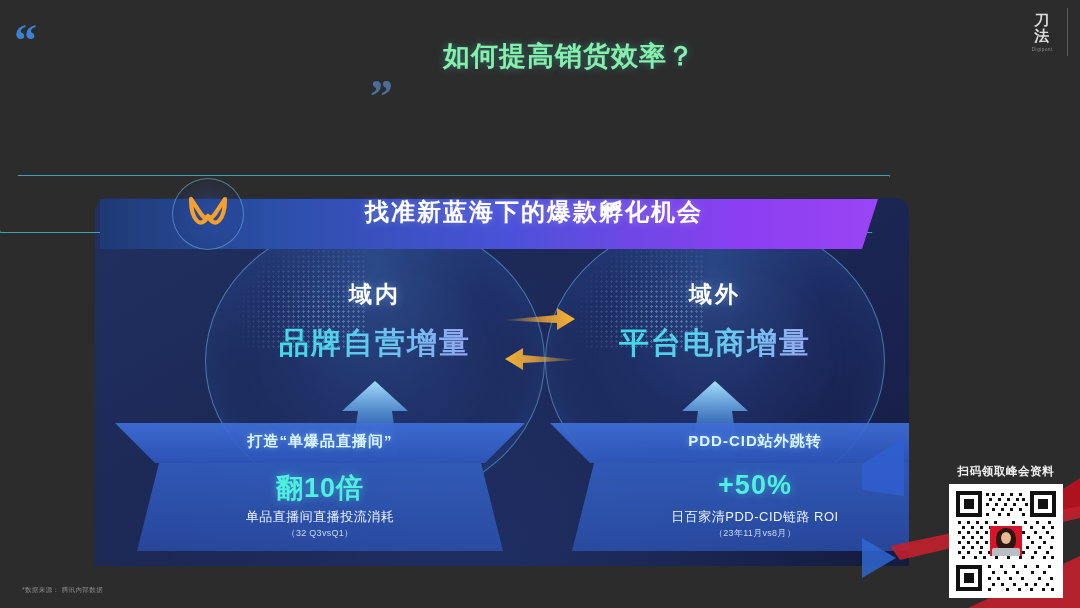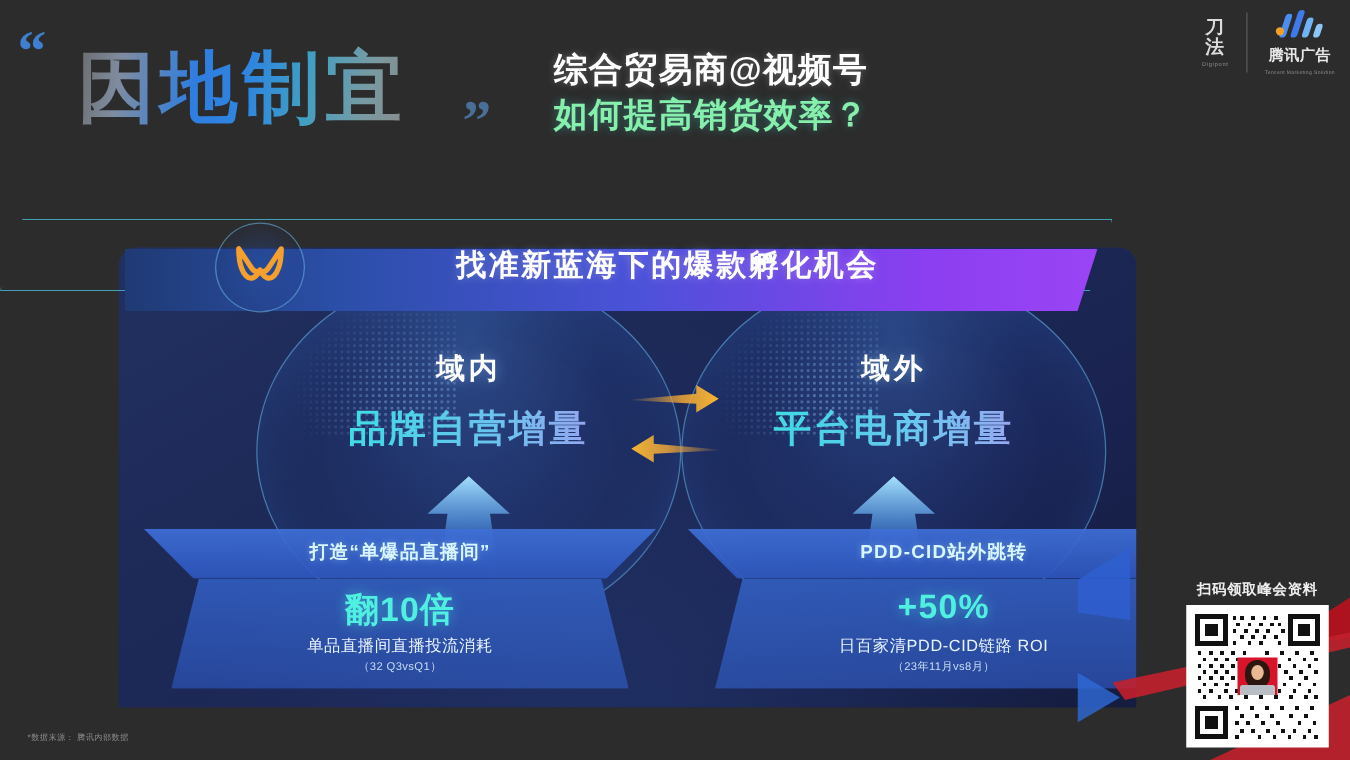--- a/index.html
+++ b/index.html
@@ -184,50 +184,33 @@
   .qr-avatar .hair{ position:absolute; left:6px; top:2px; width:20px; height:22px; background:#2b1610; border-radius:48% 48% 40% 40%; }
   .qr-avatar .face{ position:absolute; left:11px; top:6px; width:10px; height:12px; background:#e9b894; border-radius:50%; }
   .qr-avatar .lap { position:absolute; left:2px; bottom:0; width:28px; height:8px; background:#b9bec4; border-radius:2px 2px 0 0; }
 </style>
 </head>
 <body>
 
 <div class="slide">
 
   <div class="quote-open">“</div>
-  <div class="headline">因地制宜</div>
   <div class="quote-close">”</div>
 
   <div class="title-block">
-    <div class="title-main">综合贸易商@视频号</div>
     <div class="title-sub">如何提高销货效率？</div>
   </div>
 
   <div class="logos">
     <div class="logo-daofa">
       <div class="cn">刀</div>
       <div class="cn">法</div>
       <div class="en">Digipont</div>
     </div>
     <div class="logo-div"></div>
-    <div class="logo-tx">
-      <div class="mark">
-        <svg width="52" height="24" viewBox="0 0 52 24">
-          <g transform="skewX(-18)">
-            <rect x="16" y="3" width="5.4" height="19" rx="2.7" fill="#4a8ef0"></rect>
-            <rect x="25" y="0" width="5.4" height="22" rx="2.7" fill="#3f7ae8"></rect>
-            <rect x="34" y="6" width="5.4" height="16" rx="2.7" fill="#6fb4f6"></rect>
-            <rect x="43" y="11" width="5.4" height="11" rx="2.7" fill="#8cc6f8"></rect>
-          </g>
-          <circle cx="10" cy="17" r="3.3" fill="#f0a02a"></circle>
-        </svg>
-      </div>
-      <div class="cn">腾讯广告</div>
-      <div class="en">Tencent Marketing Solution</div>
-    </div>
   </div>
 
   <svg class="red-shape" style="right:0;bottom:0;width:190px;height:180px;">
     <polygon points="190,50 120,95 190,82" fill="#b4121f" opacity=".95"></polygon>
     <polygon points="0,118 190,78 190,90 10,132" fill="#c2202c" opacity=".9"></polygon>
     <polygon points="78,180 190,128 190,180" fill="#c2202c" opacity=".9"></polygon>
   </svg>
   <svg class="red-shape" style="right:148px;bottom:30px;width:70px;height:140px;">
     <polygon points="0,26 42,0 42,58 0,52" fill="#2f5fd0" opacity=".85"></polygon>
     <polygon points="0,100 34,120 0,140" fill="#2f6ad8" opacity=".8"></polygon>

